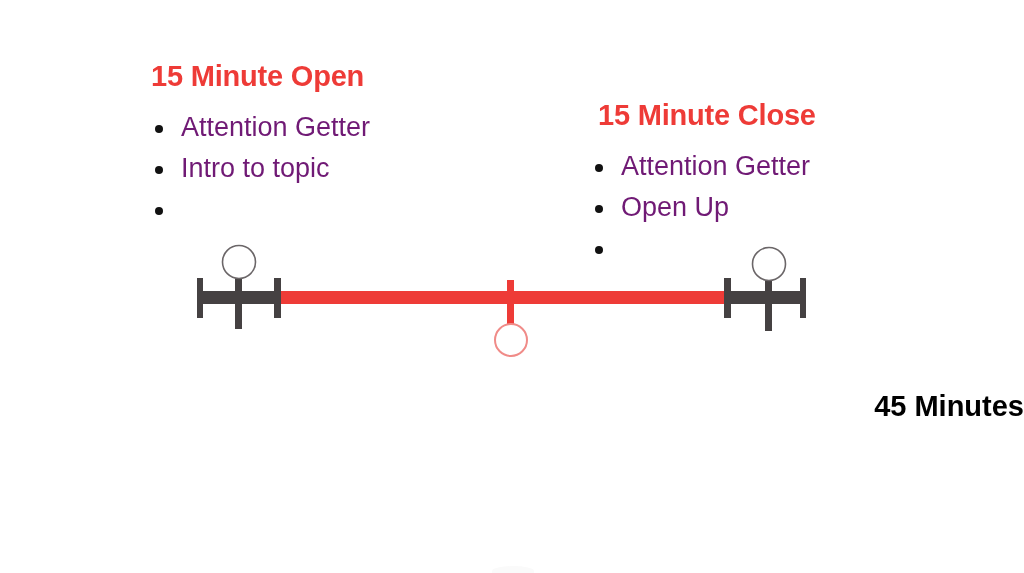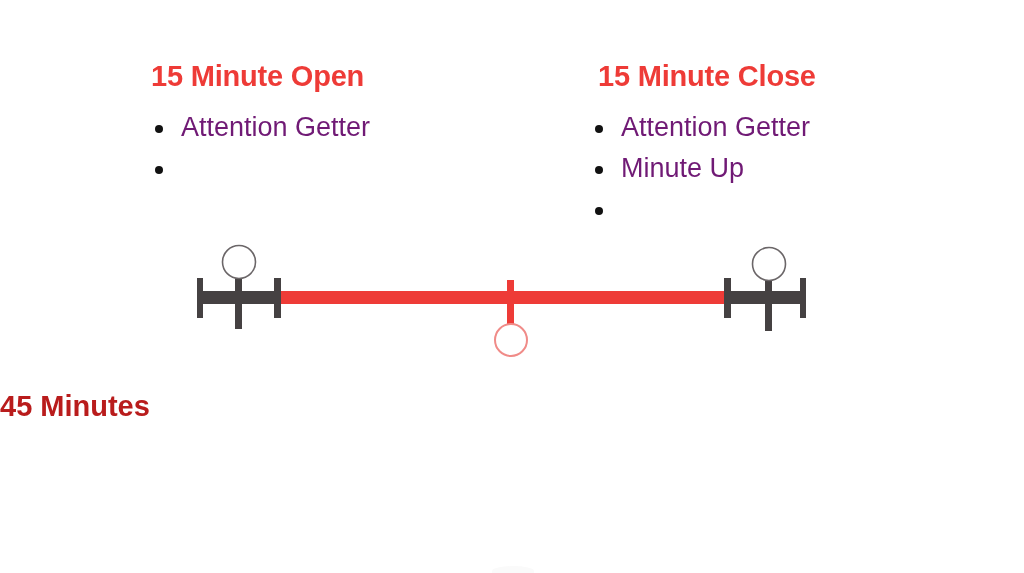--- a/index.html
+++ b/index.html
@@ -29,21 +29,21 @@
 
   .col-heading {
     font-size: 29px;
     font-weight: bold;
     color: #ee3b37;
     letter-spacing: -0.2px;
     margin: 0 0 14px 0;
     white-space: nowrap;
   }
   .col-left .col-heading  { padding-left: 6px; }
-  .col-right .col-heading { padding-left: 13px; }
+  .col-right .col-heading { padding-left: 13px; margin-top: 39px; }
 
   .bullets {
     list-style: none;
     margin: 0;
     padding: 0;
   }
   .bullets li {
     position: relative;
     font-size: 27px;
     color: #701a75;
@@ -71,22 +71,22 @@
     height: 573px;
     pointer-events: none;
   }
 
   
   .caption {
     position: absolute;
     left: 0;
     top: 384px;
     width: 1024px;
-    text-align: left;
-    color: #b91c1c;
+    text-align: right;
+    color: #000000;
     font-size: 29px;
     font-weight: bold;
     line-height: 45px;
   }
   .caption .line { display: block; white-space: nowrap; }
 
   .bottom-smudge {
     position: absolute;
     left: 492px;
     top: 566px;
@@ -103,34 +103,38 @@
 
   <div class="col col-left">
     <div class="col-heading">15 Minute Open</div>
     <ul class="bullets">
       <li>
         <span class="bullet-dot"></span>
         <span>Attention Getter</span>
       </li>
       <li>
         <span class="bullet-dot"></span>
+        <span>Intro to topic</span>
+      </li>
+      <li>
+        <span class="bullet-dot"></span>
       </li>
     </ul>
   </div>
 
   <div class="col col-right">
     <div class="col-heading">15 Minute Close</div>
     <ul class="bullets">
       <li>
         <span class="bullet-dot"></span>
         <span>Attention Getter</span>
       </li>
       <li>
         <span class="bullet-dot"></span>
-        <span>Minute Up</span>
+        <span>Open Up</span>
       </li>
       <li>
         <span class="bullet-dot"></span>
       </li>
     </ul>
   </div>
 
   <svg id="timeline" viewBox="0 0 1024 573" width="1024" height="573">
 
     <g>

